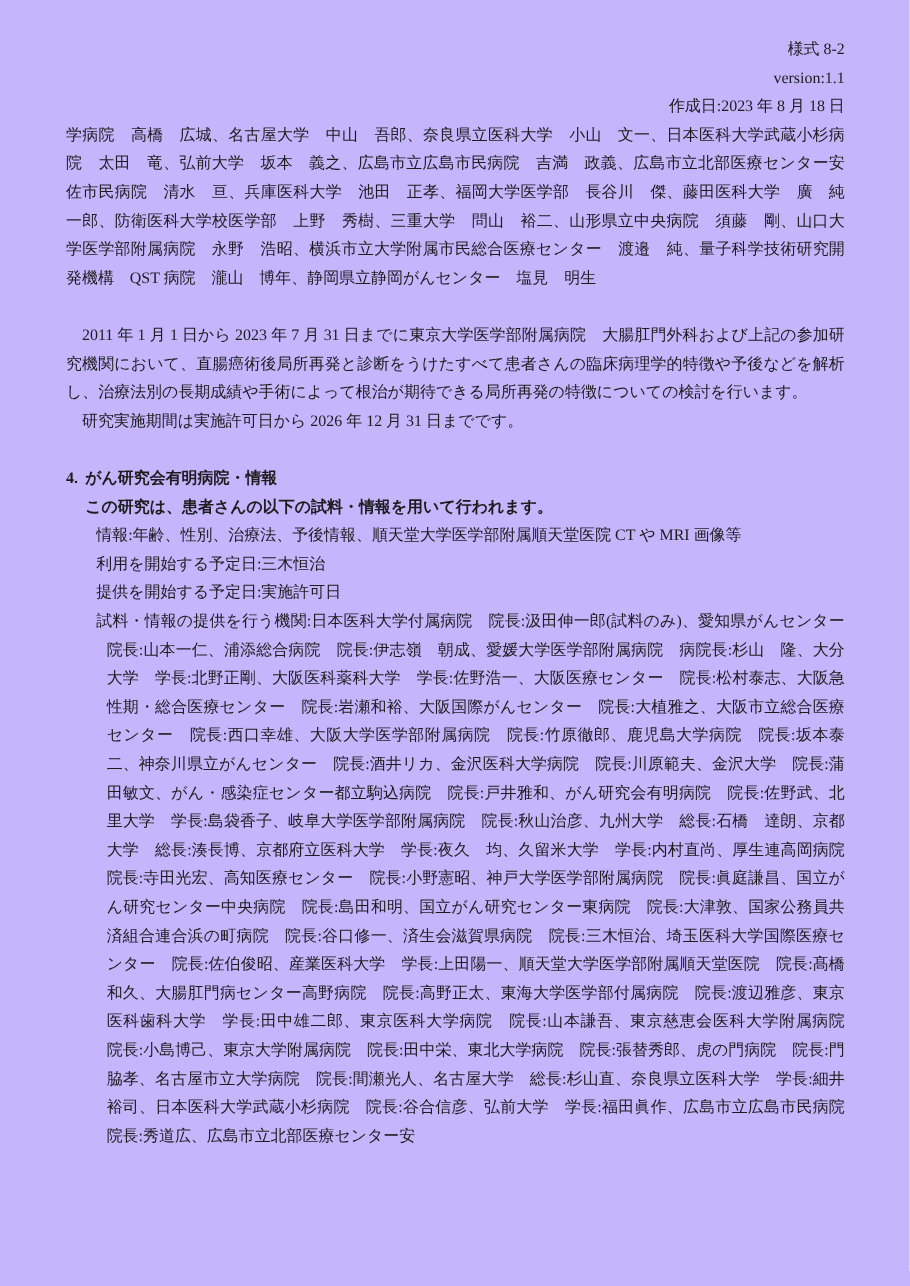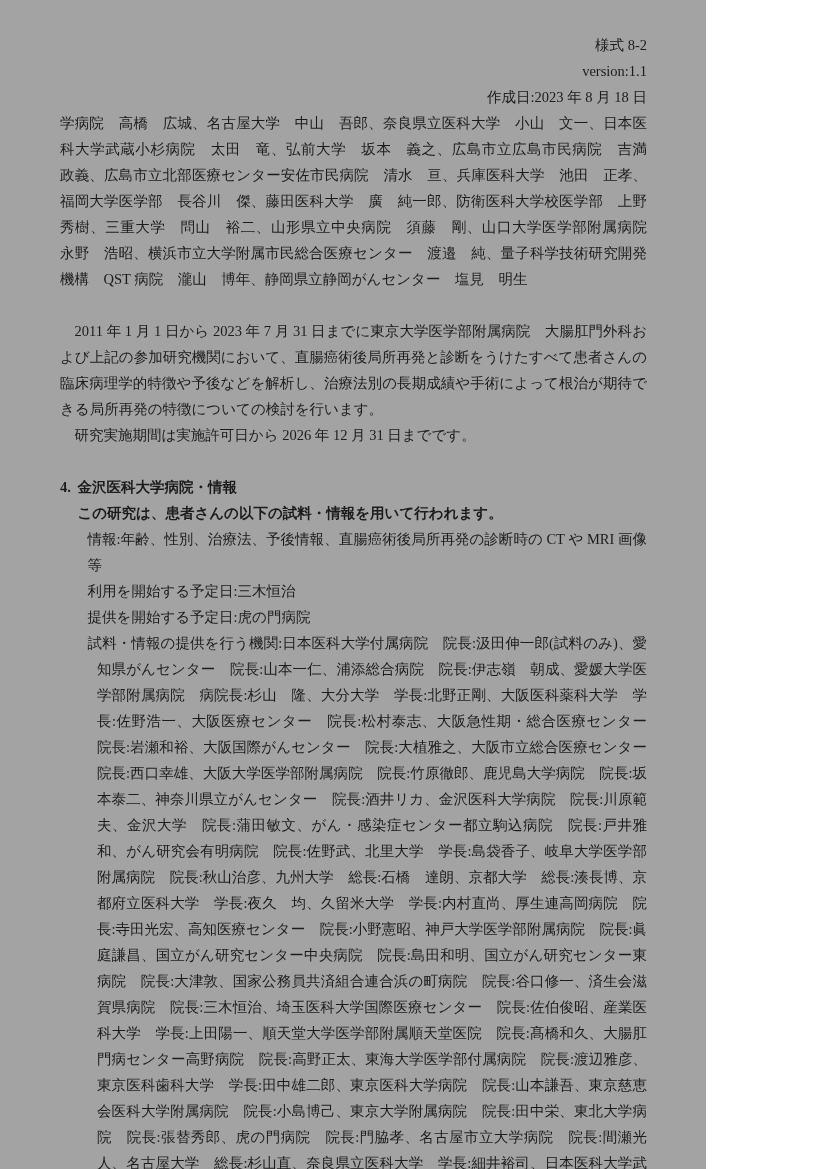--- a/index.html
+++ b/index.html
@@ -11,24 +11,24 @@
     width: 827px;
     height: 1169px;
     color: #1c1c1c;
     font-family: "Liberation Serif", "DejaVu Serif", serif;
     font-size: 14.5px;
     line-height: 26px;
     overflow: hidden;
   }
   .page {
     box-sizing: border-box;
-    width: 706px;
+    width: 827px;
     height: 1169px;
     padding: 32px 59px 0 60px;
-    background: #a3a3a3;
+    background: #c4b5fd;
   }
   .header {
     text-align: right;
   }
   .header div {
     white-space: nowrap;
   }
   p {
     margin: 0;
   }
@@ -72,23 +72,23 @@
     <div>作成日:2023 年 8 月 18 日</div>
   </div>
 
   <p class="just">学病院　高橋　広城、名古屋大学　中山　吾郎、奈良県立医科大学　小山　文一、日本医科大学武蔵小杉病院　太田　竜、弘前大学　坂本　義之、広島市立広島市民病院　吉満　政義、広島市立北部医療センター安佐市民病院　清水　亘、兵庫医科大学　池田　正孝、福岡大学医学部　長谷川　傑、藤田医科大学　廣　純一郎、防衛医科大学校医学部　上野　秀樹、三重大学　問山　裕二、山形県立中央病院　須藤　剛、山口大学医学部附属病院　永野　浩昭、横浜市立大学附属市民総合医療センター　渡邉　純、量子科学技術研究開発機構　QST 病院　瀧山　博年、静岡県立静岡がんセンター　塩見　明生</p>
 
   <p class="just indent1 gap-top">2011 年 1 月 1 日から 2023 年 7 月 31 日までに東京大学医学部附属病院　大腸肛門外科および上記の参加研究機関において、直腸癌術後局所再発と診断をうけたすべて患者さんの臨床病理学的特徴や予後などを解析し、治療法別の長期成績や手術によって根治が期待できる局所再発の特徴についての検討を行います。</p>
 
   <p class="just indent1">研究実施期間は実施許可日から 2026 年 12 月 31 日までです。</p>
 
 
-  <p class="heading"><span class="num">4.</span><span>金沢医科大学病院・情報</span></p>
+  <p class="heading"><span class="num">4.</span><span>がん研究会有明病院・情報</span></p>
 
   <p class="just indent12">この研究は、患者さんの以下の試料・情報を用いて行われます。</p>
 
-  <p class="just item">情報:年齢、性別、治療法、予後情報、直腸癌術後局所再発の診断時の CT や MRI 画像等</p>
+  <p class="just item">情報:年齢、性別、治療法、予後情報、順天堂大学医学部附属順天堂医院 CT や MRI 画像等</p>
   <p class="just item">利用を開始する予定日:三木恒治</p>
-  <p class="just item">提供を開始する予定日:虎の門病院</p>
+  <p class="just item">提供を開始する予定日:実施許可日</p>
 
   <p class="just hanging">試料・情報の提供を行う機関:日本医科大学付属病院　院長:汲田伸一郎(試料のみ)、愛知県がんセンター　院長:山本一仁、浦添総合病院　院長:伊志嶺　朝成、愛媛大学医学部附属病院　病院長:杉山　隆、大分大学　学長:北野正剛、大阪医科薬科大学　学長:佐野浩一、大阪医療センター　院長:松村泰志、大阪急性期・総合医療センター　院長:岩瀬和裕、大阪国際がんセンター　院長:大植雅之、大阪市立総合医療センター　院長:西口幸雄、大阪大学医学部附属病院　院長:竹原徹郎、鹿児島大学病院　院長:坂本泰二、神奈川県立がんセンター　院長:酒井リカ、金沢医科大学病院　院長:川原範夫、金沢大学　院長:蒲田敏文、がん・感染症センター都立駒込病院　院長:戸井雅和、がん研究会有明病院　院長:佐野武、北里大学　学長:島袋香子、岐阜大学医学部附属病院　院長:秋山治彦、九州大学　総長:石橋　達朗、京都大学　総長:湊長博、京都府立医科大学　学長:夜久　均、久留米大学　学長:内村直尚、厚生連高岡病院　院長:寺田光宏、高知医療センター　院長:小野憲昭、神戸大学医学部附属病院　院長:眞庭謙昌、国立がん研究センター中央病院　院長:島田和明、国立がん研究センター東病院　院長:大津敦、国家公務員共済組合連合浜の町病院　院長:谷口修一、済生会滋賀県病院　院長:三木恒治、埼玉医科大学国際医療センター　院長:佐伯俊昭、産業医科大学　学長:上田陽一、順天堂大学医学部附属順天堂医院　院長:髙橋和久、大腸肛門病センター高野病院　院長:高野正太、東海大学医学部付属病院　院長:渡辺雅彦、東京医科歯科大学　学長:田中雄二郎、東京医科大学病院　院長:山本謙吾、東京慈恵会医科大学附属病院　院長:小島博己、東京大学附属病院　院長:田中栄、東北大学病院　院長:張替秀郎、虎の門病院　院長:門脇孝、名古屋市立大学病院　院長:間瀬光人、名古屋大学　総長:杉山直、奈良県立医科大学　学長:細井裕司、日本医科大学武蔵小杉病院　院長:谷合信彦、弘前大学　学長:福田眞作、広島市立広島市民病院　院長:秀道広、広島市立北部医療センター安</p>
 
 </div>
 
 </body></html>

